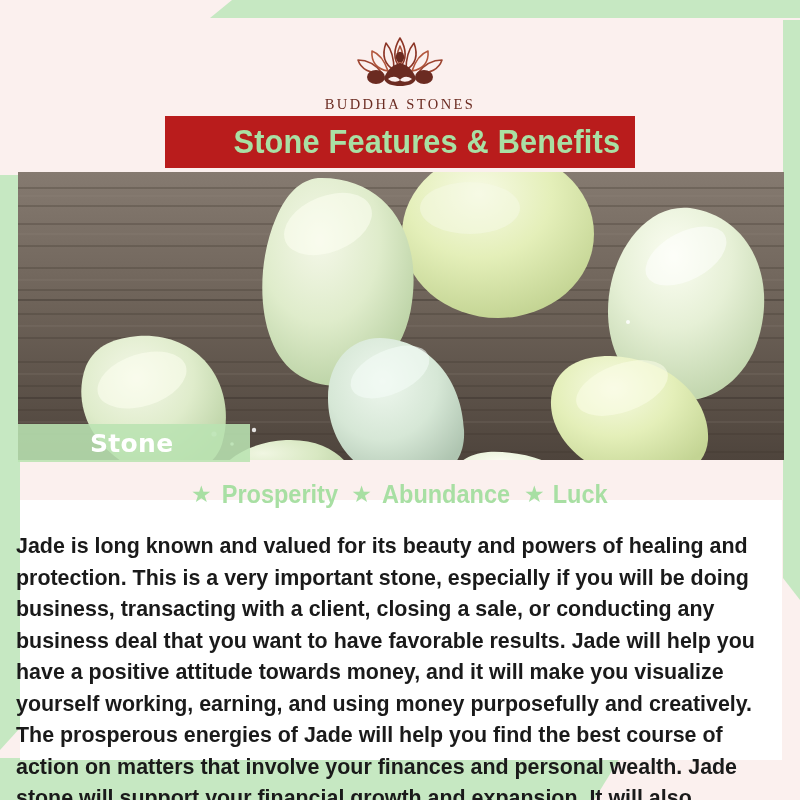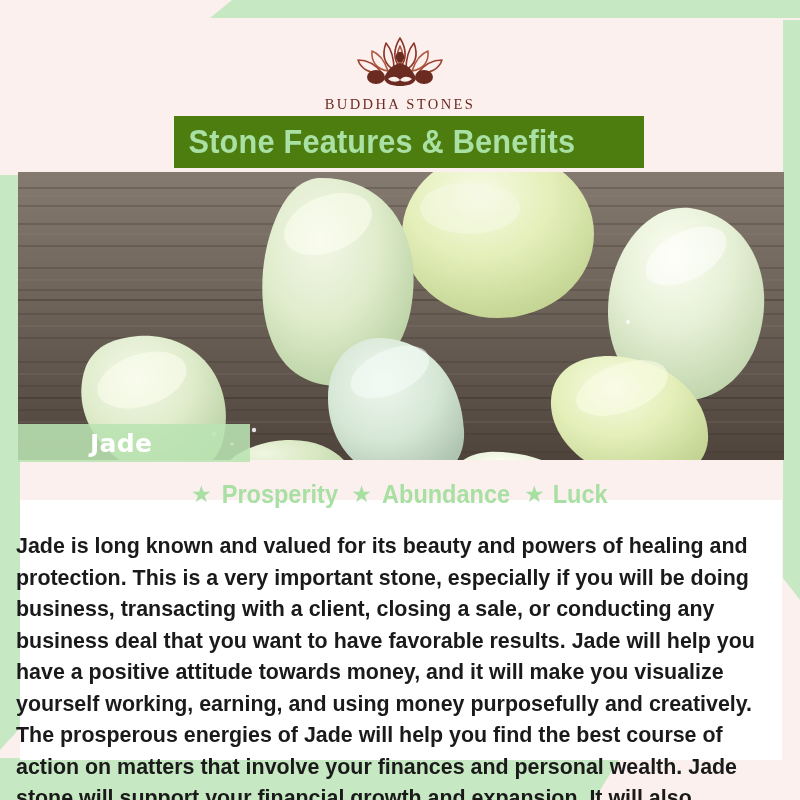--- a/index.html
+++ b/index.html
@@ -80,27 +80,27 @@
     font-size: 14.5px;
     letter-spacing: 2.4px;
     color: #6b2b21;
     font-weight: 400;
   }
 
   
   .title-panel {
     position: absolute;
     top: 116px;
-    left: 174px;
+    left: 165px;
     width: 470px;
     height: 52px;
-    background: #4d7c0f;
-    display: flex;
-    align-items: center;
-    justify-content: flex-start;
+    background: #b91c1c;
+    display: flex;
+    align-items: center;
+    justify-content: flex-end;
     z-index: 4;
   }
   .title-text {
     font-family: "Liberation Sans Narrow", "Liberation Sans", sans-serif;
     font-weight: 700;
     font-size: 33px;
     color: #a9e0a4;
     letter-spacing: 0.2px;
     transform: scaleX(0.93);
     white-space: nowrap;
@@ -326,21 +326,21 @@
       <g fill="#ffffff" opacity="0.85">
         <circle cx="196" cy="262" r="2.6"></circle>
         <circle cx="214" cy="272" r="1.8"></circle>
         <circle cx="236" cy="258" r="2.2"></circle>
         <circle cx="610" cy="150" r="2"></circle>
       </g>
     </svg>
   </div>
 
   <div class="jade-banner">
-    <span class="jade-label">Jade</span>
+    <span class="jade-label">Stone</span>
   </div>
 
   <div class="white-plate"></div>
 
   <div class="keywords">
     <div class="kw-item">
       <span class="kw-star">★</span>
       <span class="kw-label">Prosperity</span>
     </div>
     <div class="kw-item">

